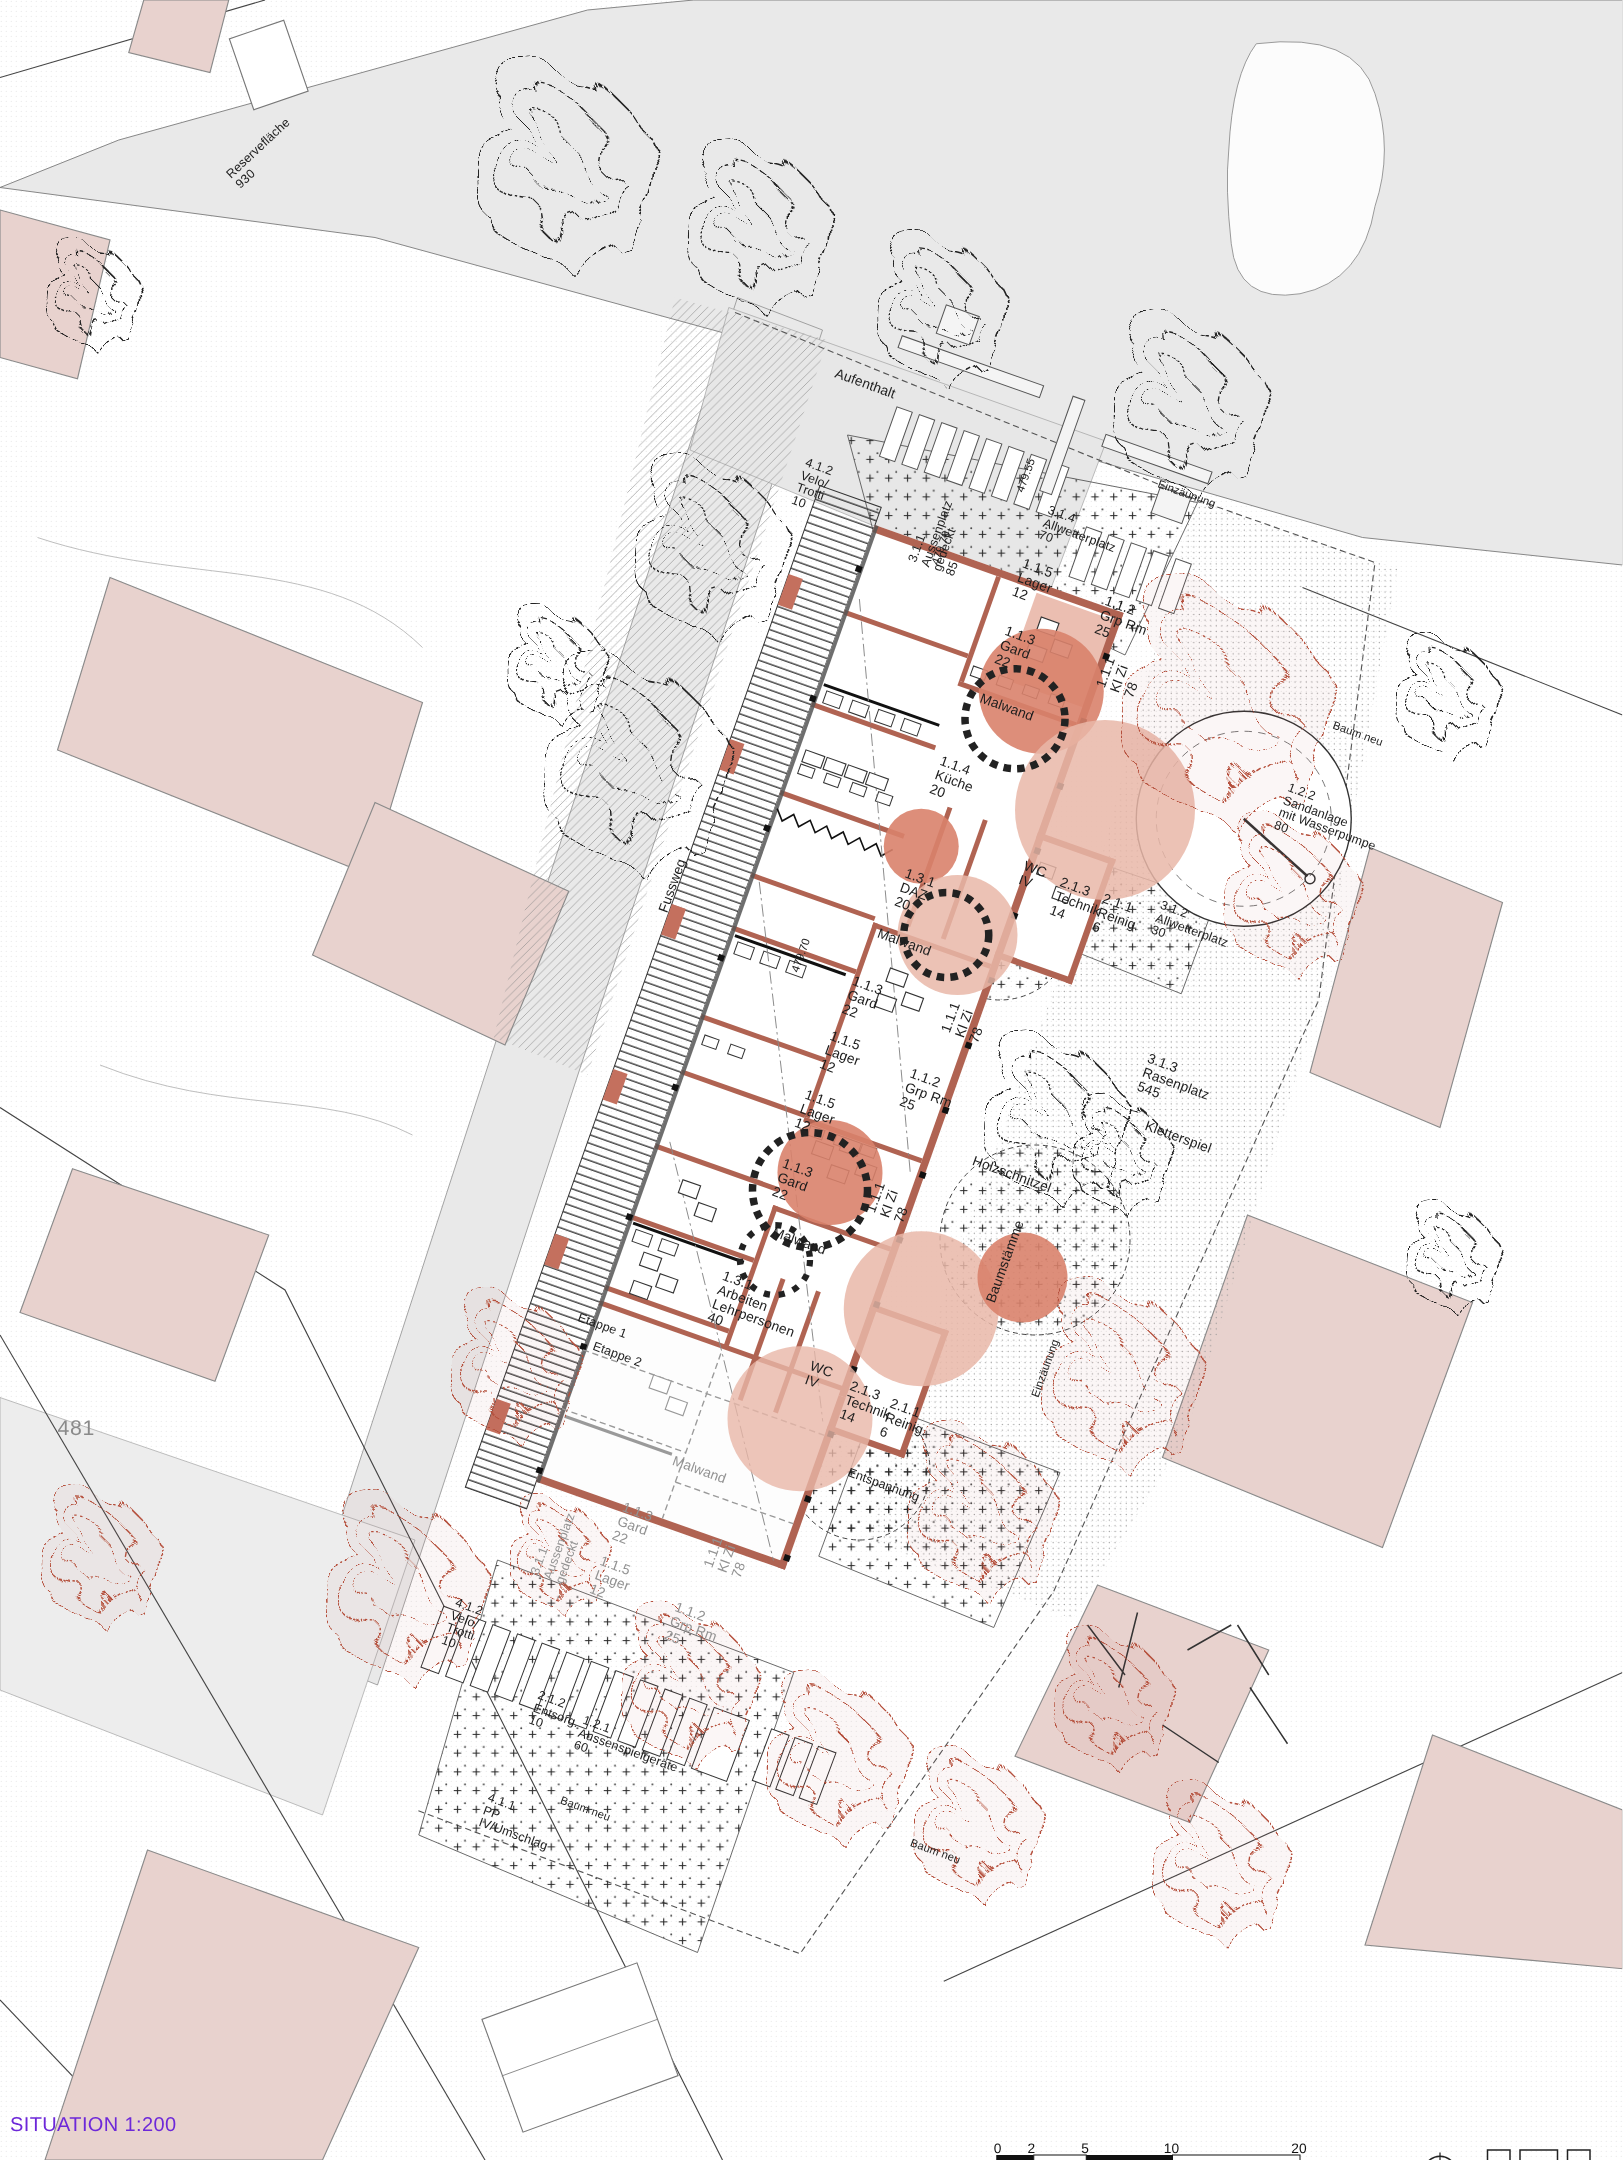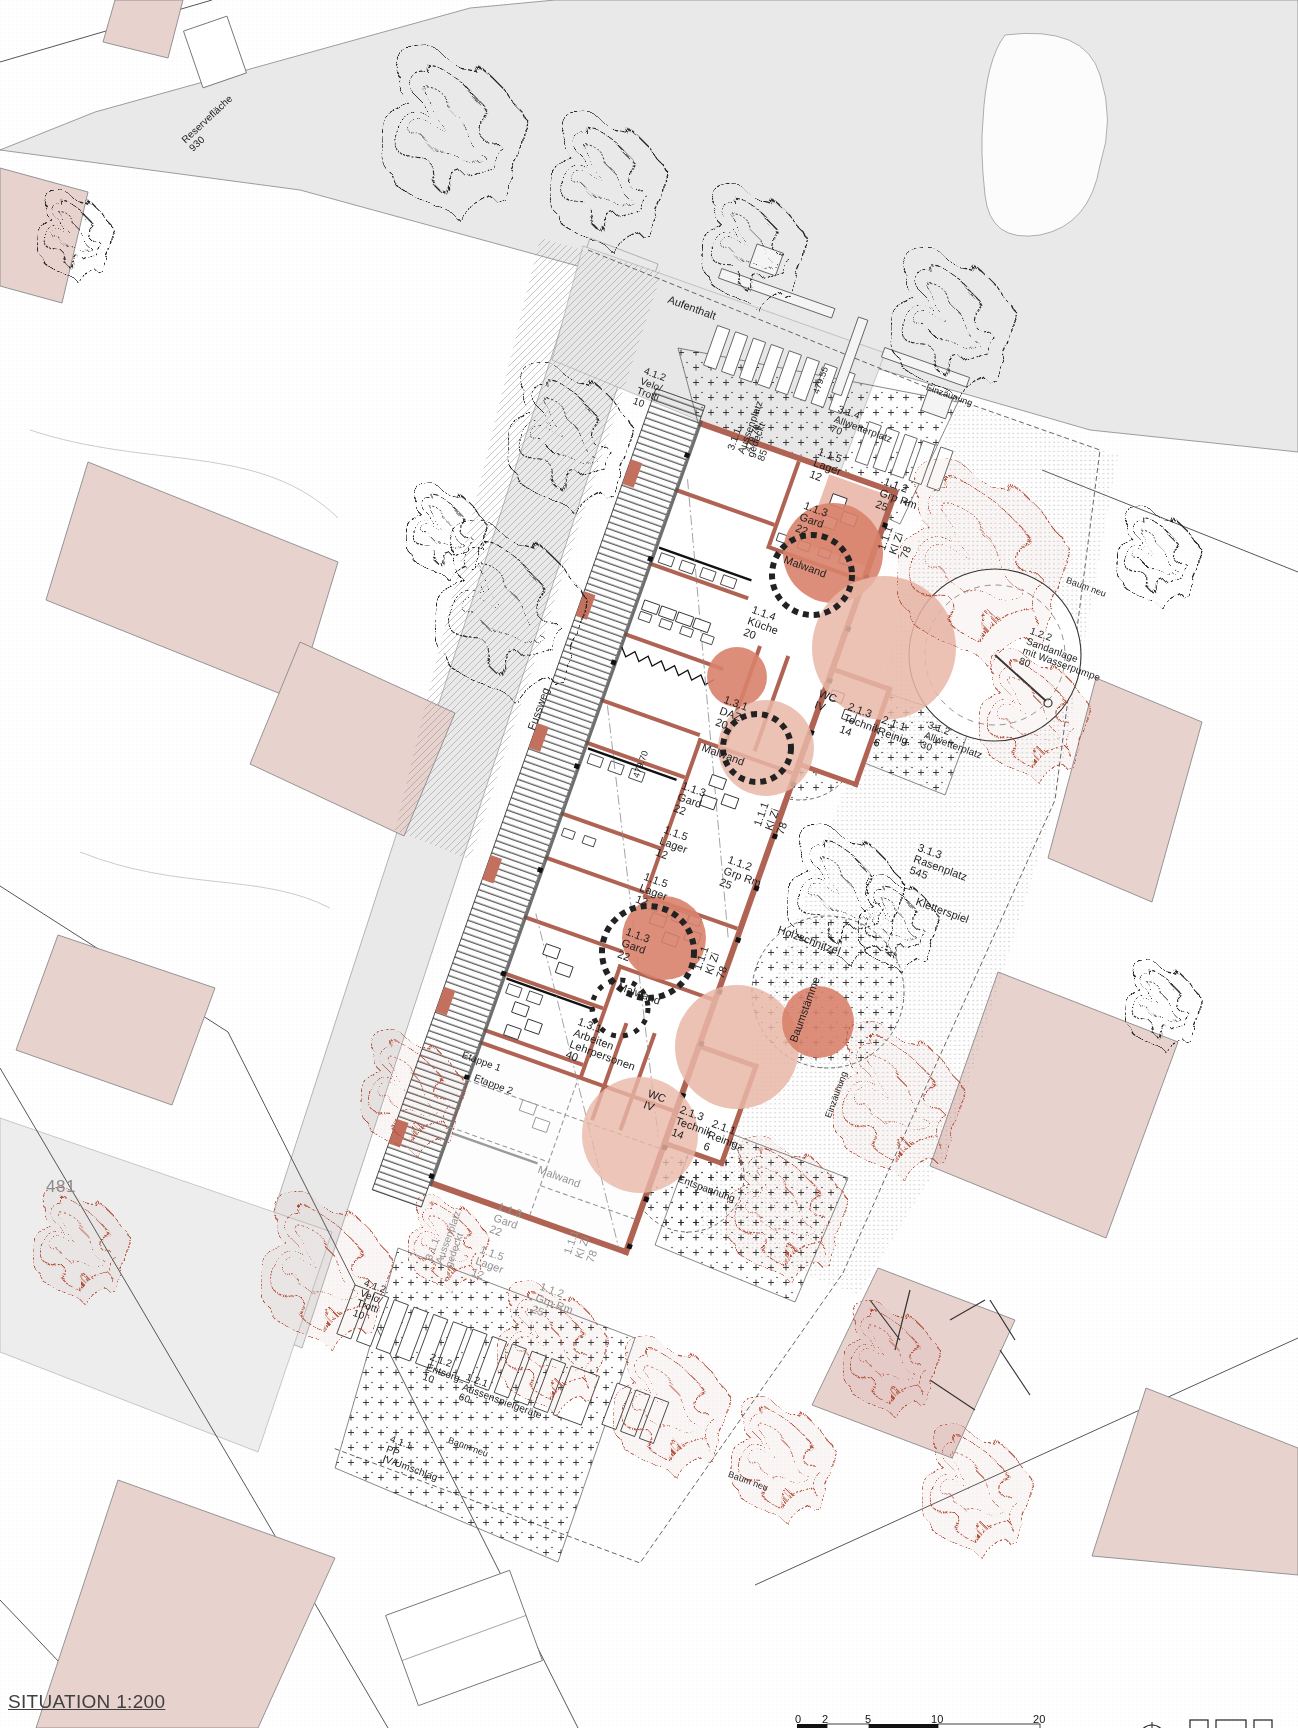--- a/index.html
+++ b/index.html
@@ -5,21 +5,21 @@
   html,body{margin:0;padding:0;background:#ffffff;}
   #canvas{position:relative;width:1298px;height:1728px;overflow:hidden;background:#ffffff;
           font-family:"Liberation Sans", sans-serif;}
   #canvas svg{position:absolute;left:0;top:0;}
   .lb{position:absolute;white-space:pre-line;font-size:11px;line-height:1.07;color:#1c1c1c;
       transform-origin:0 0;transform:rotate(var(--r,0deg));letter-spacing:.1px;}
   .lb.g{color:#929292;}
   .lb.s9{font-size:9px;}
   .lb.s10{font-size:10px;}
   .lb.big{font-size:17px;color:#8a8a8a;letter-spacing:.5px;}
-  .lb.title{font-size:19px;color:#404040;letter-spacing:.3px;text-decoration:underline;}
+  .lb.title{font-size:16px;color:#6d28d9;letter-spacing:.3px;}
   .lb.tick{font-size:11px;color:#111;}
 </style>
 </head>
 <body>
 
 <div id="canvas">
 
 <svg width="1298" height="1728" viewBox="0 0 1298 1728">
   <defs>
     <pattern id="stip" width="4" height="4" patternUnits="userSpaceOnUse">
@@ -497,21 +497,21 @@
 <div class="lb s10" style="left:476px;top:1073px;--r:20deg">Etappe 2</div>
 <div class="lb s9" style="left:928px;top:383px;--r:20deg">Einzäunung</div>
 <div class="lb s9" style="left:824px;top:1116px;--r:-70deg">Einzäunung</div>
 <div class="lb s10" style="left:680px;top:1174px;--r:20deg">Entspannung</div>
 <div class="lb s9" style="left:1068px;top:576px;--r:20deg">Baum neu</div>
 <div class="lb s9" style="left:450px;top:1436px;--r:20deg">Baum neu</div>
 <div class="lb s9" style="left:730px;top:1470px;--r:20deg">Baum neu</div>
 <div class="lb s9" style="left:812px;top:392px;--r:-70deg">479.55</div>
 <div class="lb s9" style="left:744px;top:450px;--r:-70deg">479.70</div>
 <div class="lb s9" style="left:632px;top:776px;--r:-70deg">479.70</div>
-<div class="lb big" style="left:46px;top:1178px">481</div>
+<div class="lb big" style="left:46px;top:1134px">481</div>
 
 <div class="lb title" style="left:8px;top:1692px">SITUATION 1:200</div>
 <div class="lb tick" style="left:795px;top:1714px">0</div>
 <div class="lb tick" style="left:822px;top:1714px">2</div>
 <div class="lb tick" style="left:865px;top:1714px">5</div>
 <div class="lb tick" style="left:931px;top:1714px">10</div>
 <div class="lb tick" style="left:1033px;top:1714px">20</div>
 
 </div>
 

